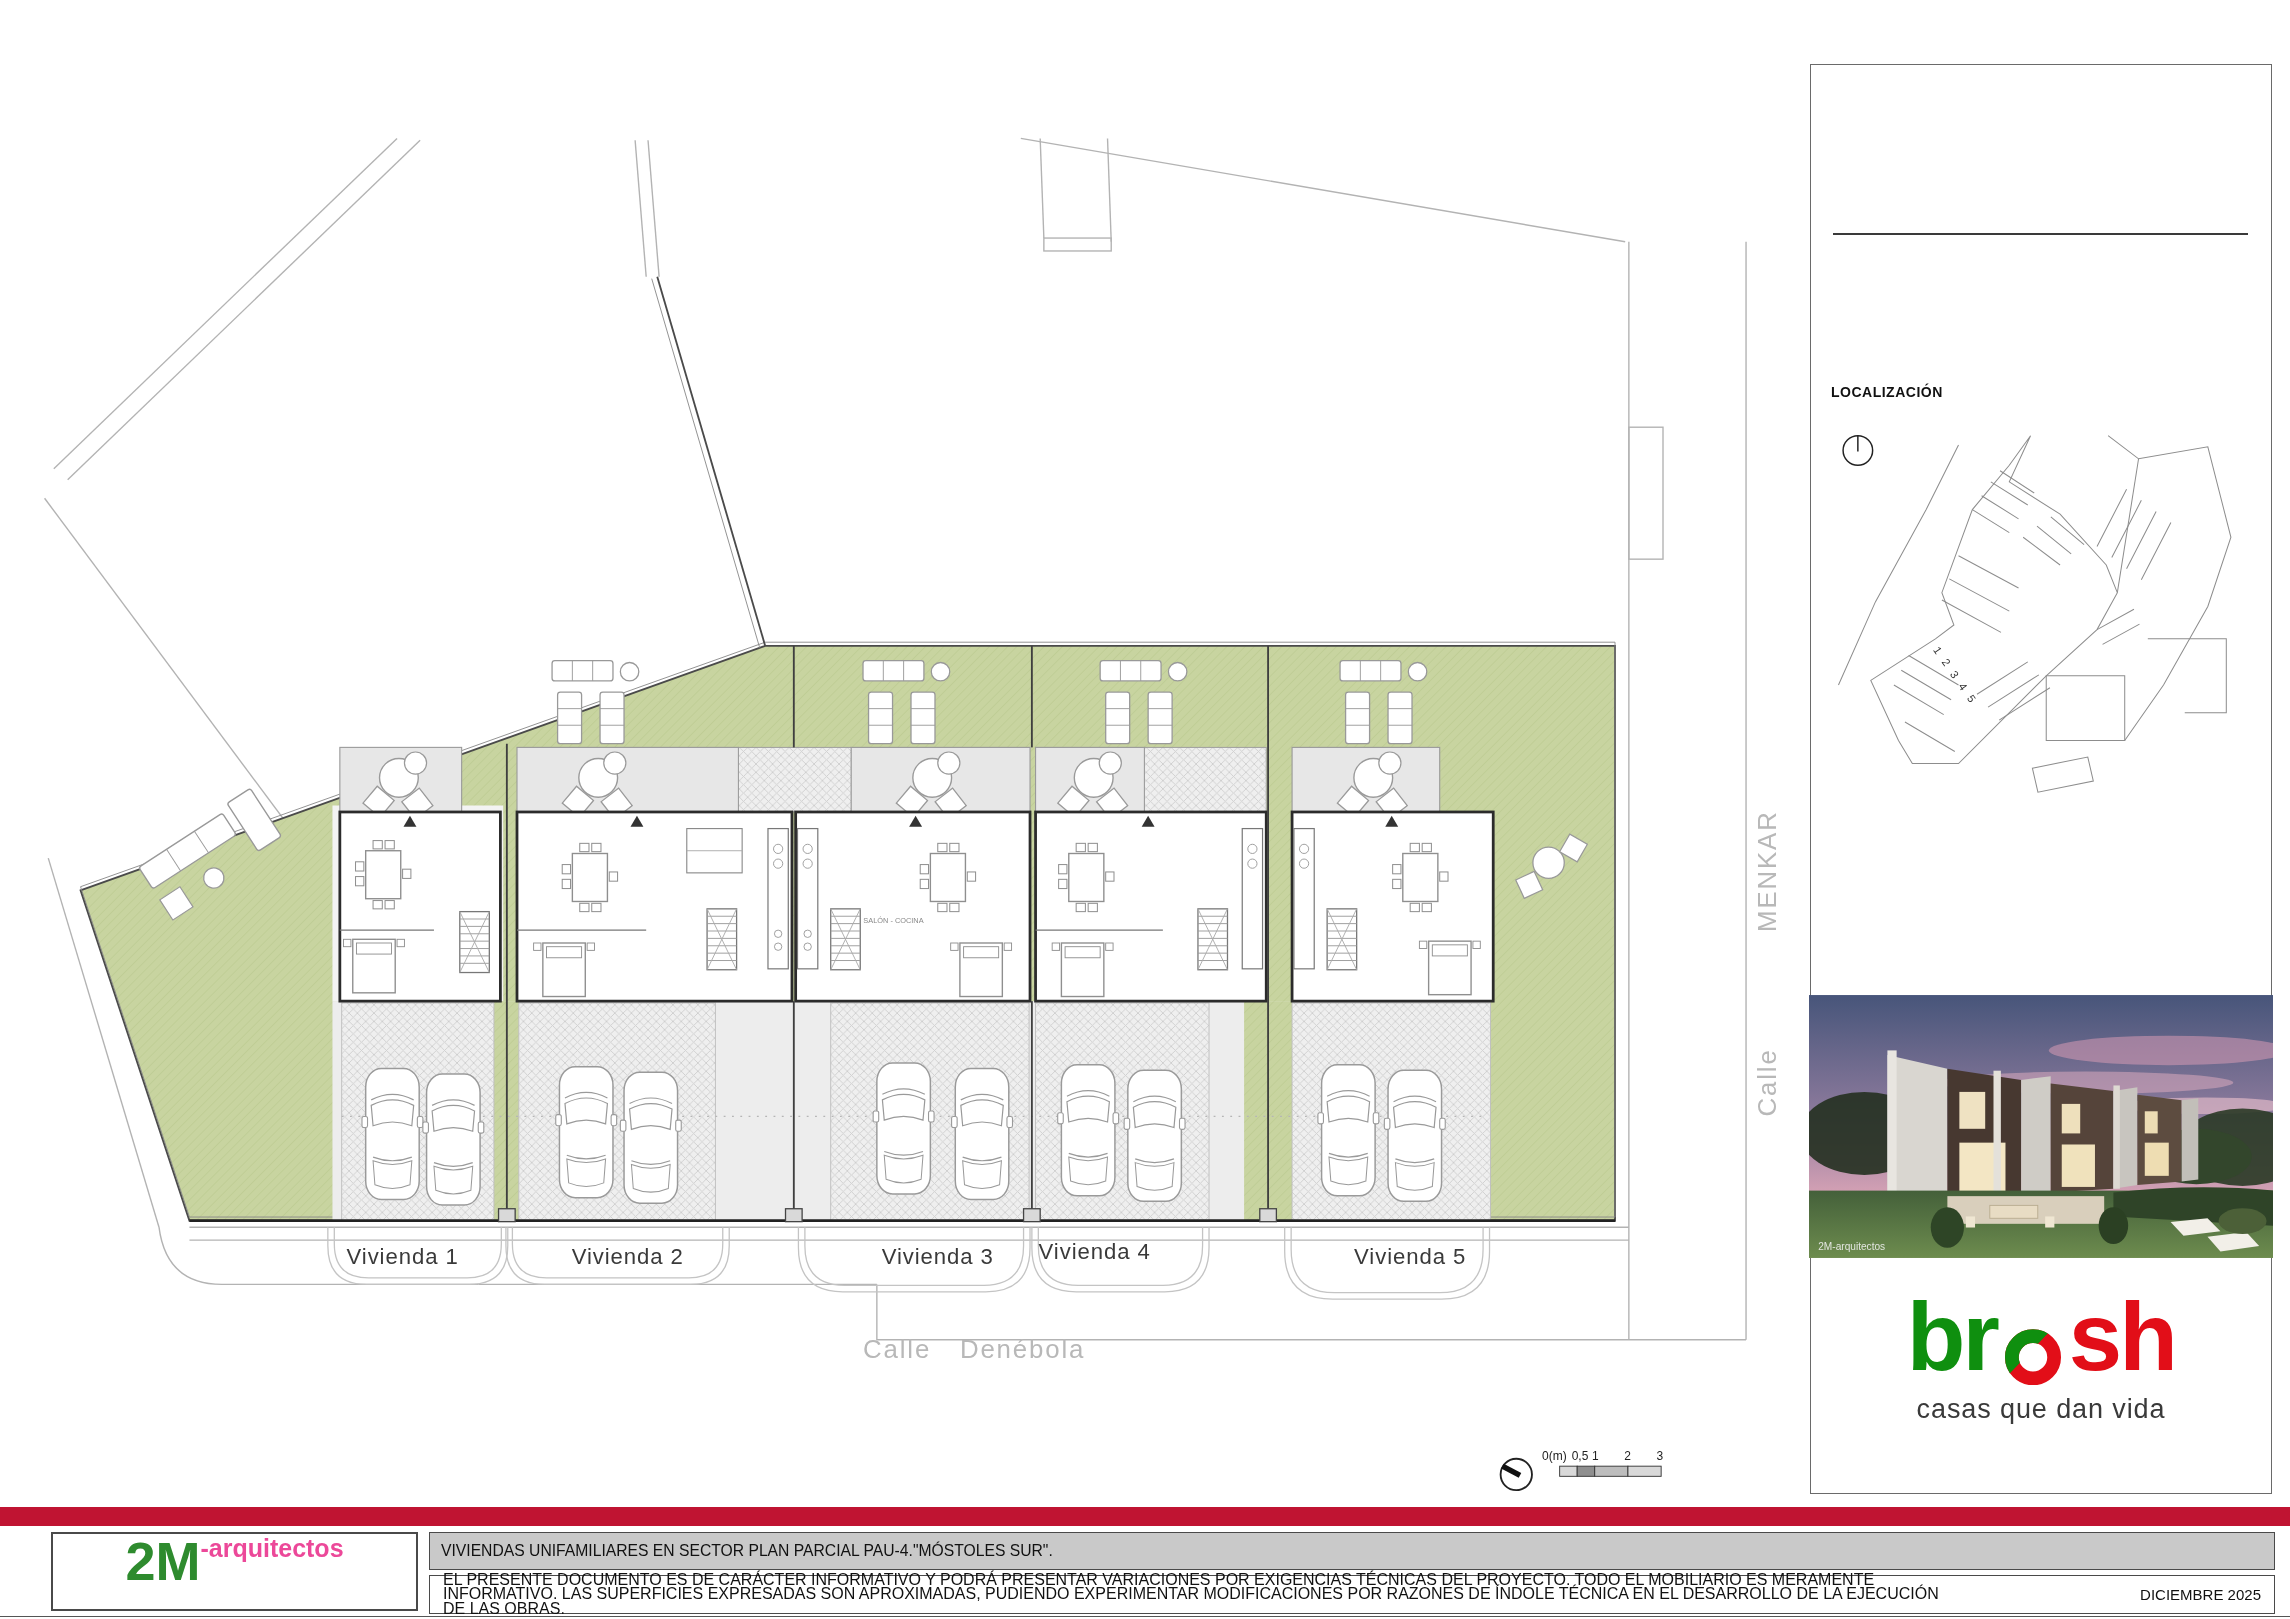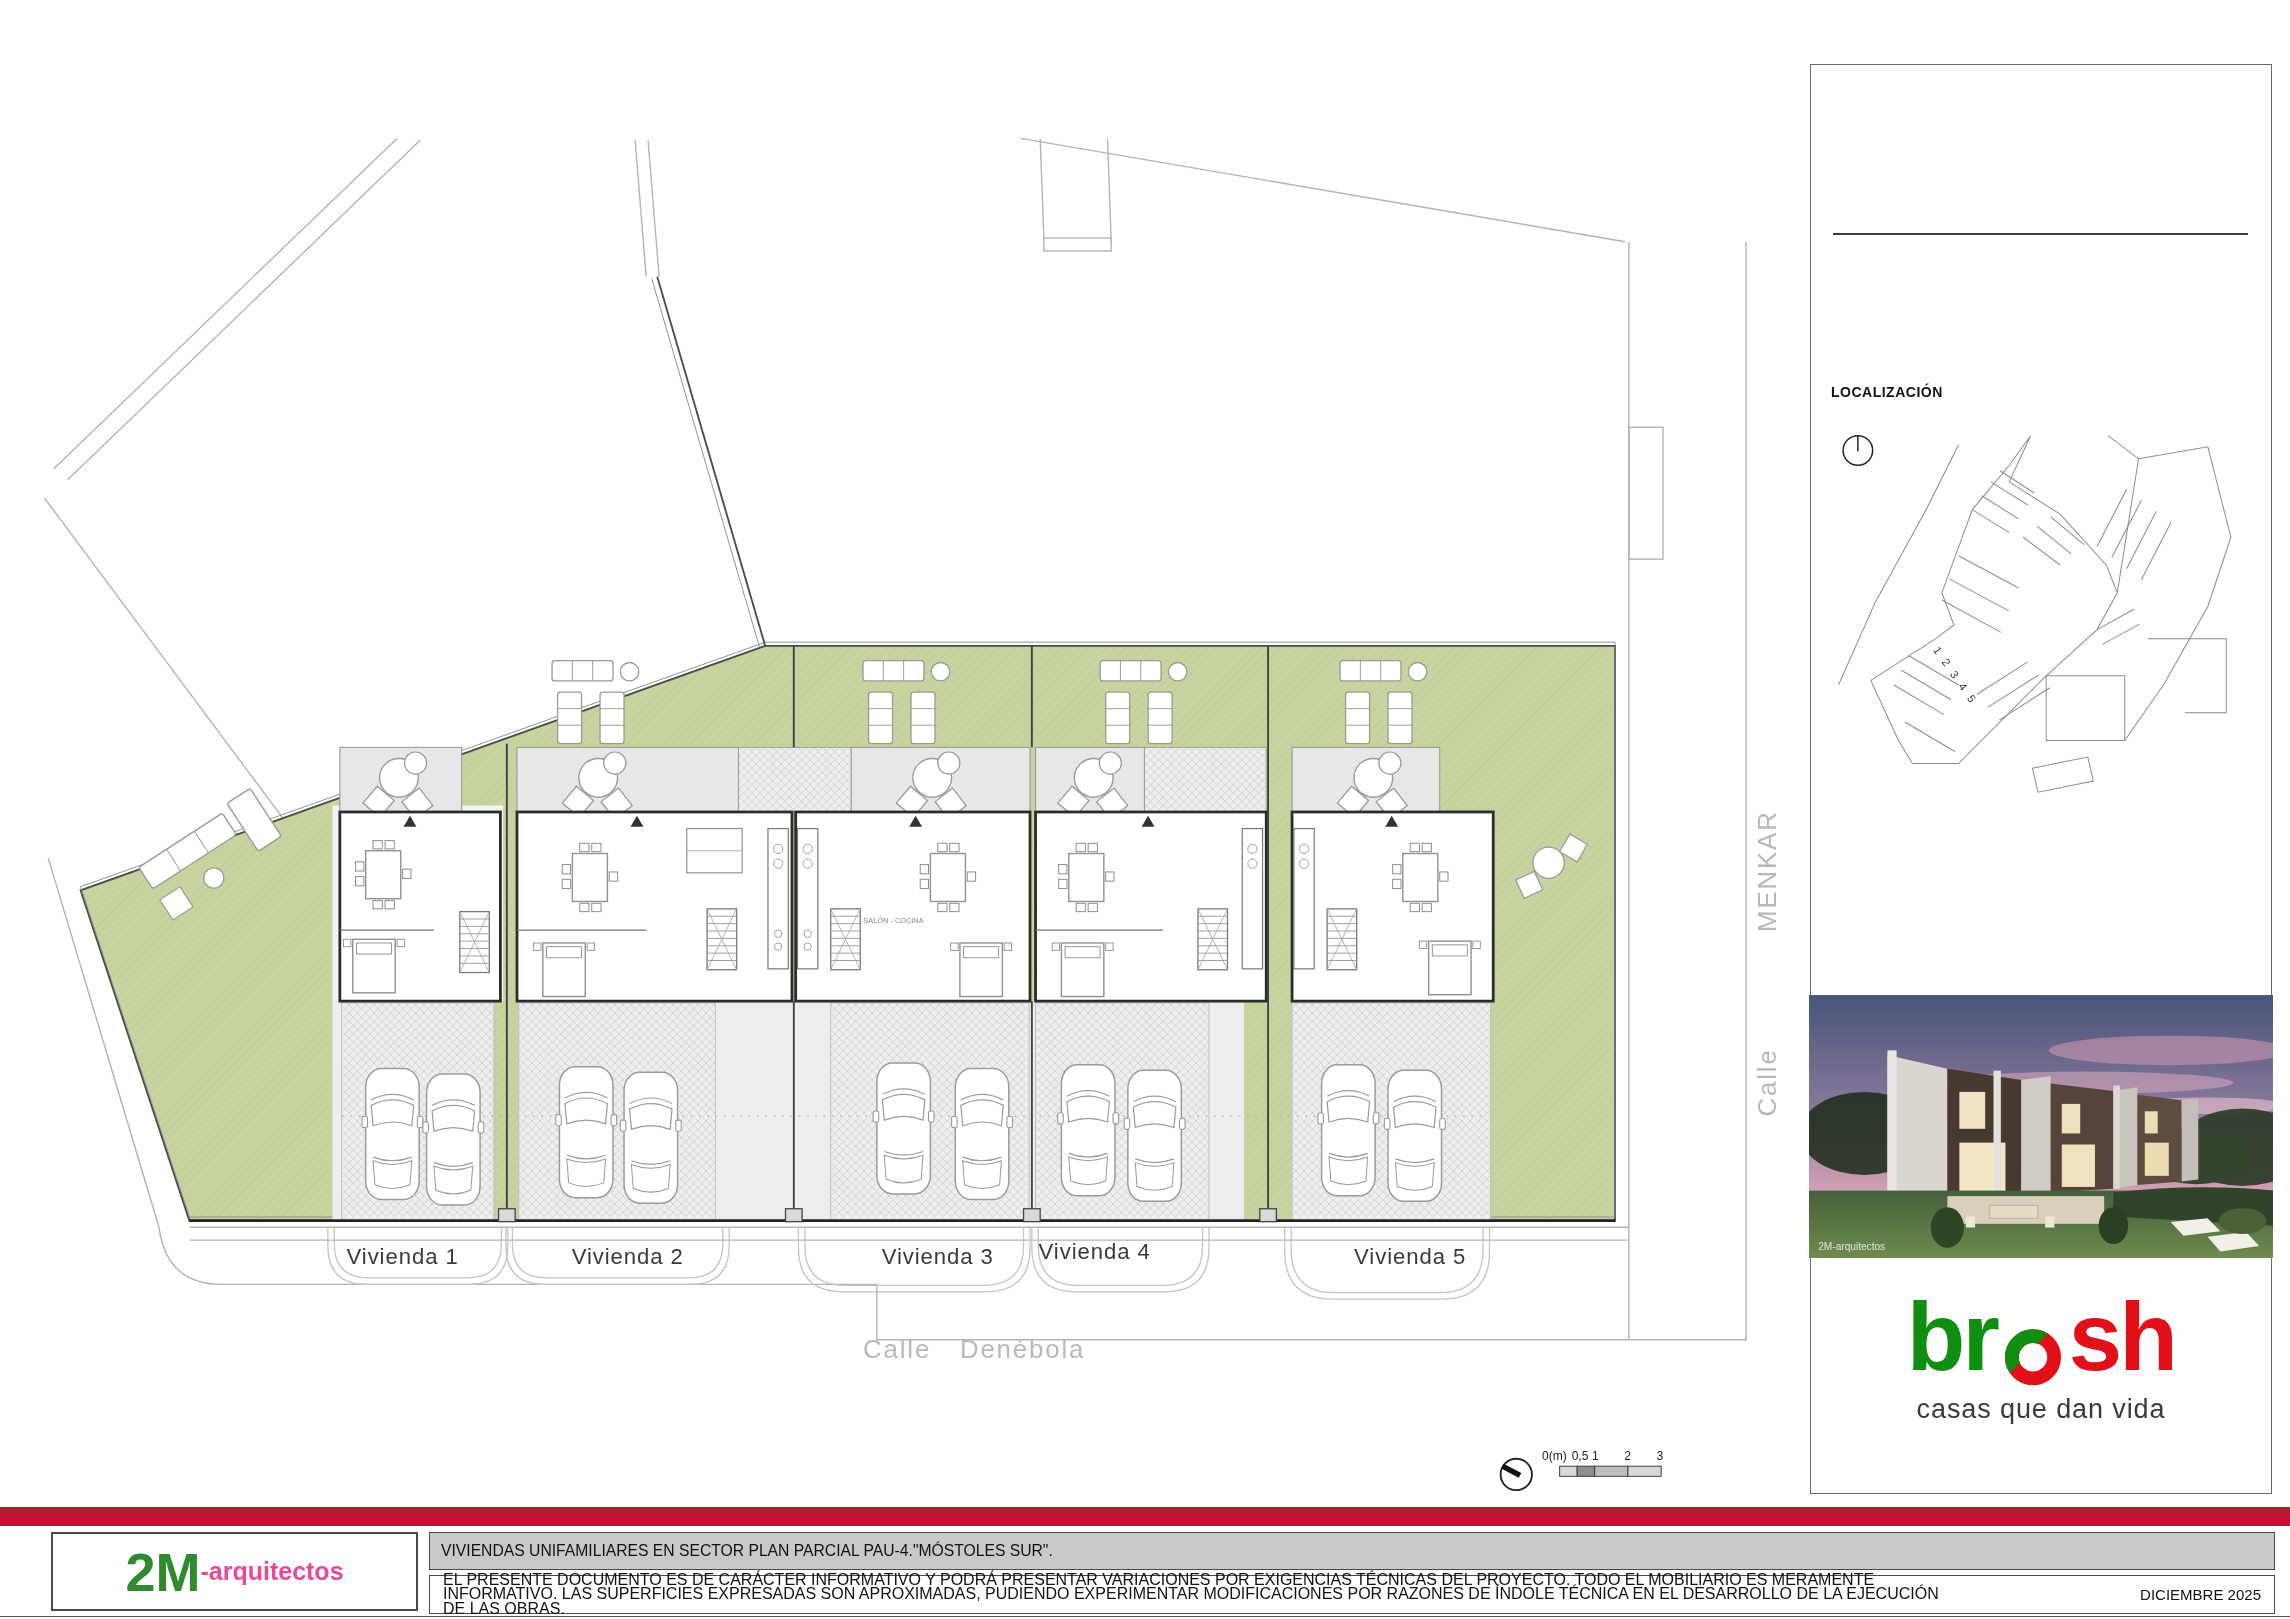--- a/index.html
+++ b/index.html
@@ -25,21 +25,21 @@
          flex-direction:column;align-items:center;}
   .brosh-word{display:flex;align-items:flex-end;line-height:1;}
   .brosh-word .seg{font-size:96px;font-weight:700;letter-spacing:-2.8px;}
   .brosh-o{position:relative;width:68px;height:72px;margin:0 1.8px;}
   .brosh-tag{margin-top:9.2px;font-size:27px;color:#3a3a3a;letter-spacing:0.9px;}
 
   
   .red-band{position:absolute;left:0;top:1507px;width:2291px;height:18.5px;}
   .firm-box{position:absolute;left:51px;top:1532px;width:367px;height:79px;
             background:#fff;border:2.8px solid #4a4a4a;box-sizing:border-box;
-            display:flex;align-items:center;justify-content:center;}
+            display:flex;align-items:flex-start;justify-content:center;}
   .firm-box .big{font-size:54px;font-weight:700;line-height:1;}
   .firm-box .small{font-size:25px;font-weight:700;color:#ec4899;}
   .proj-box{position:absolute;left:429px;top:1532px;width:1846px;height:38px;
             background:#c9c9c9;border:1.8px solid #4a4a4a;box-sizing:border-box;
             display:flex;align-items:center;padding:0 11px;font-size:15.7px;color:#111;}
   .disc-box{position:absolute;left:429px;top:1575px;width:1846px;height:39px;
             background:#fff;border:1.8px solid #4a4a4a;box-sizing:border-box;
             display:flex;align-items:center;padding:0 13px;}
   .disc-text{font-size:16px;line-height:14.3px;color:#111;width:1514px;}
   .disc-date{font-size:15px;color:#111;margin-left:auto;white-space:nowrap;}

